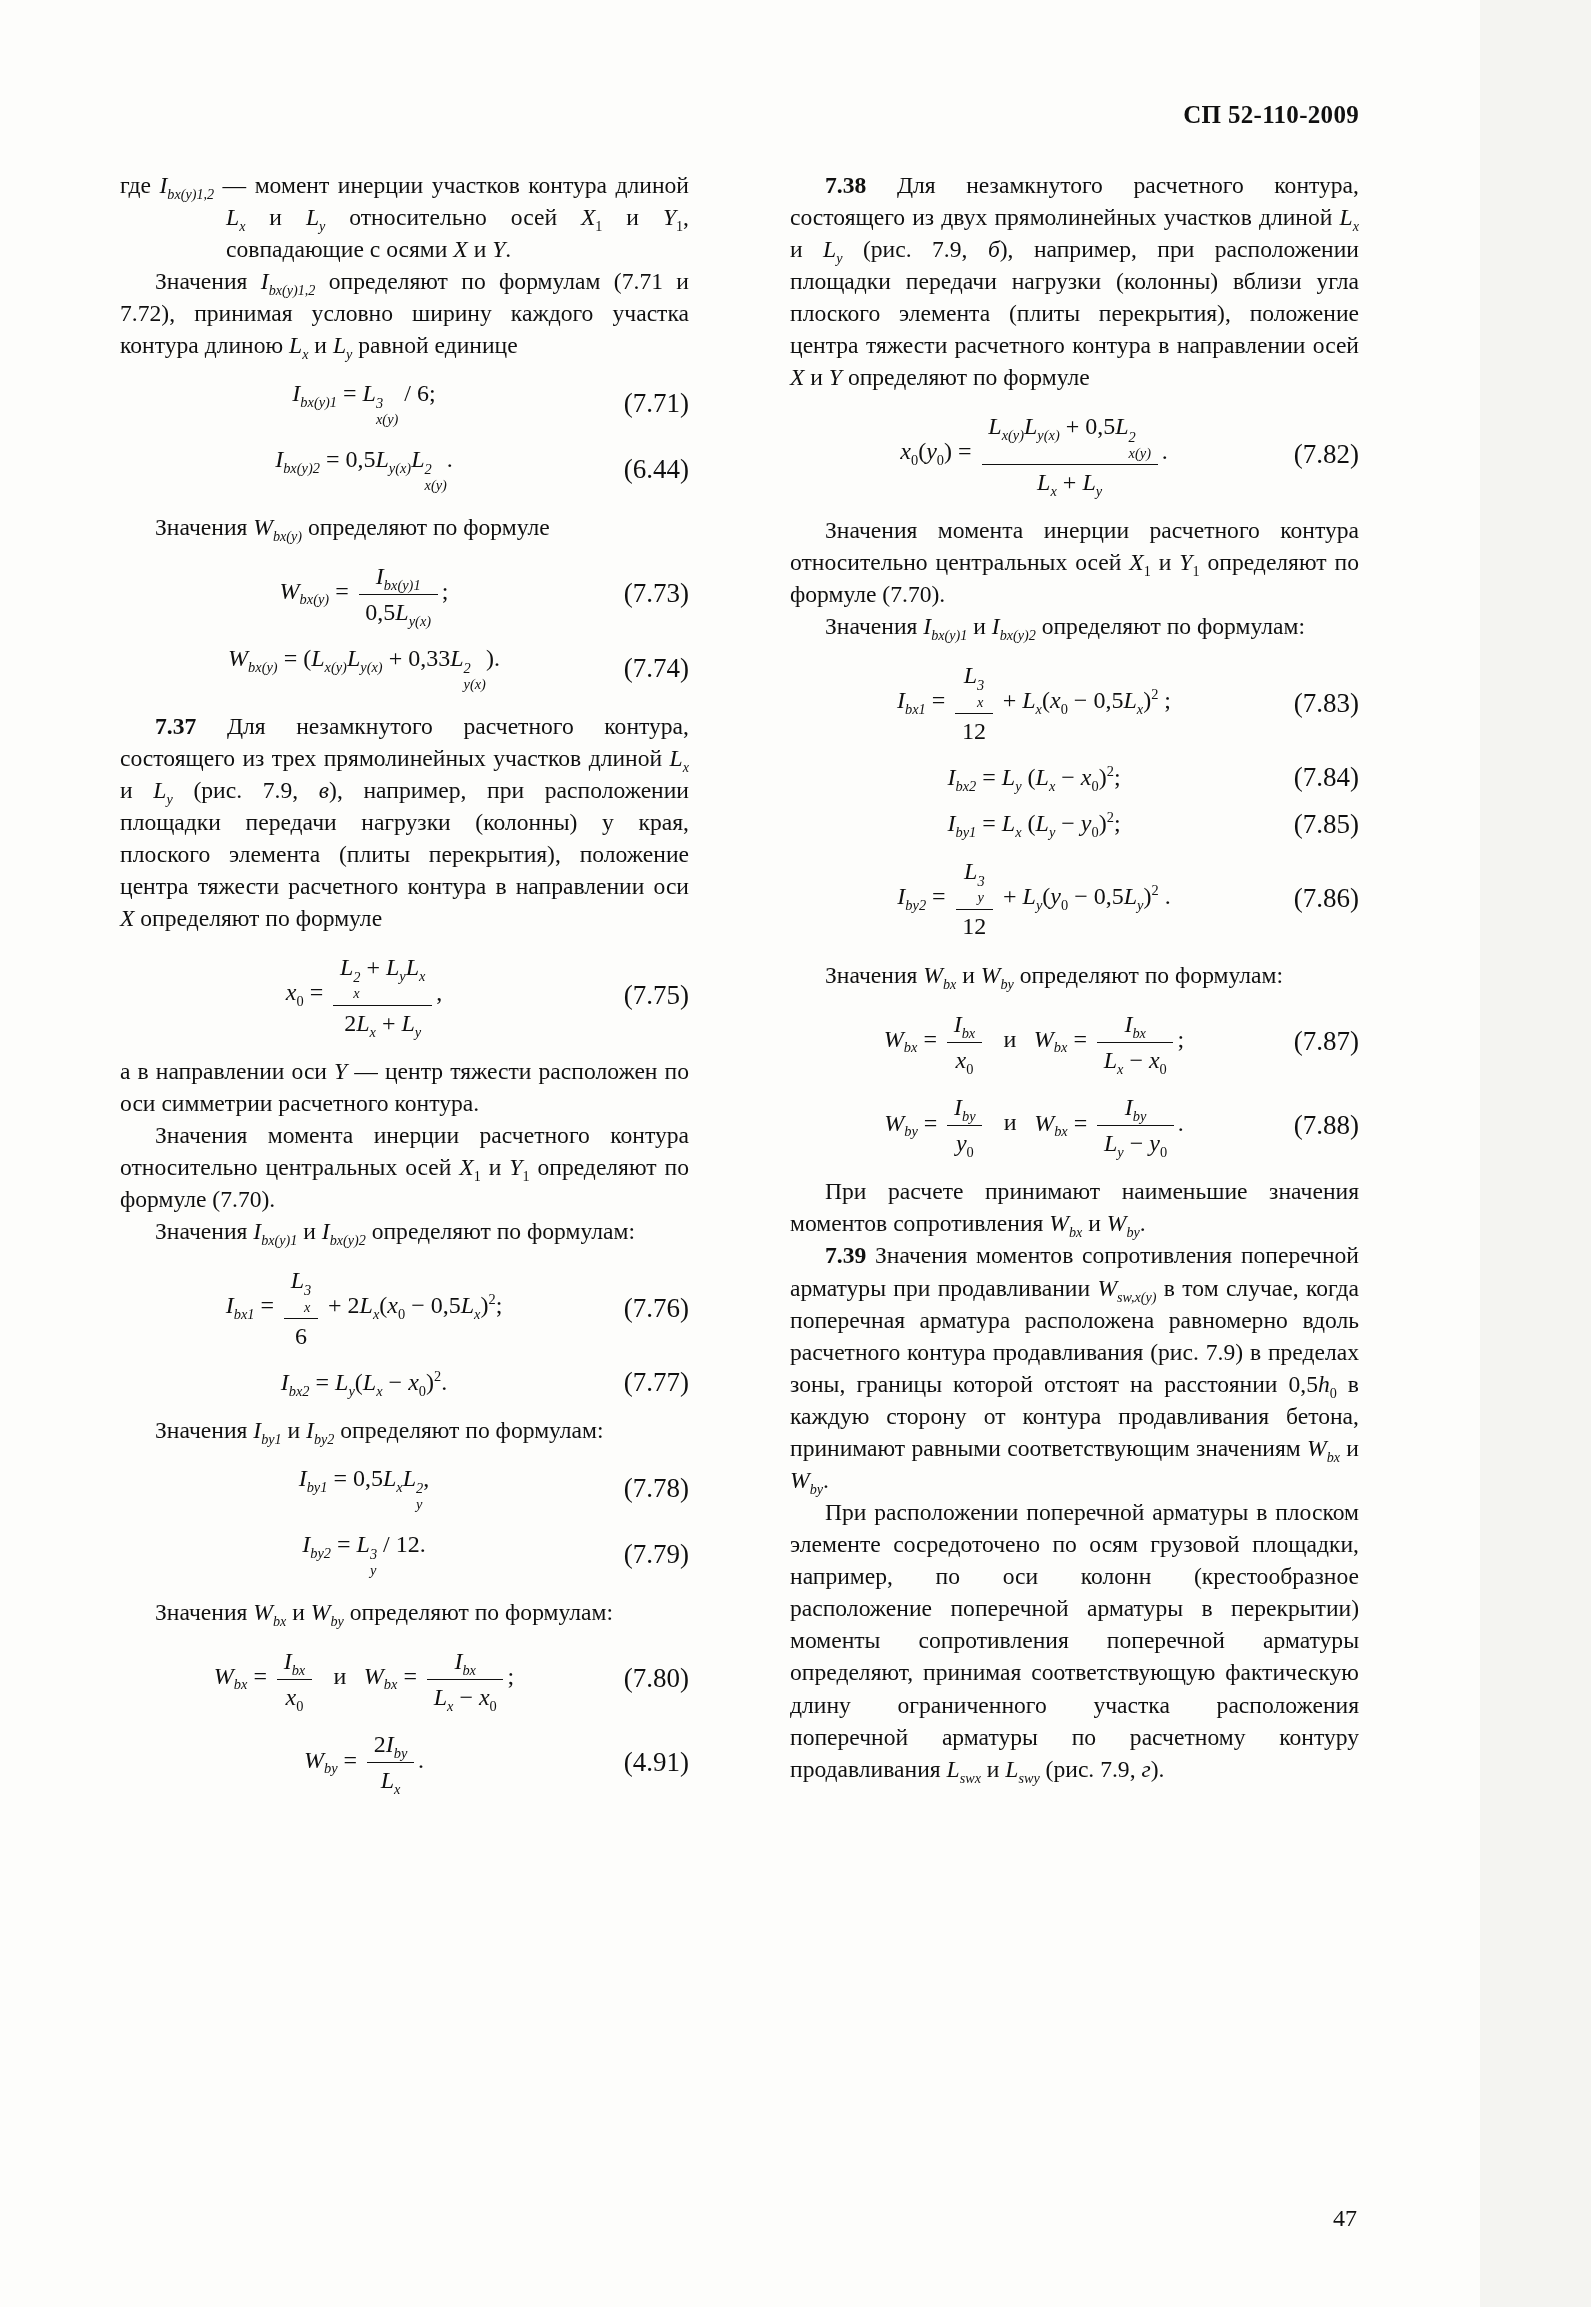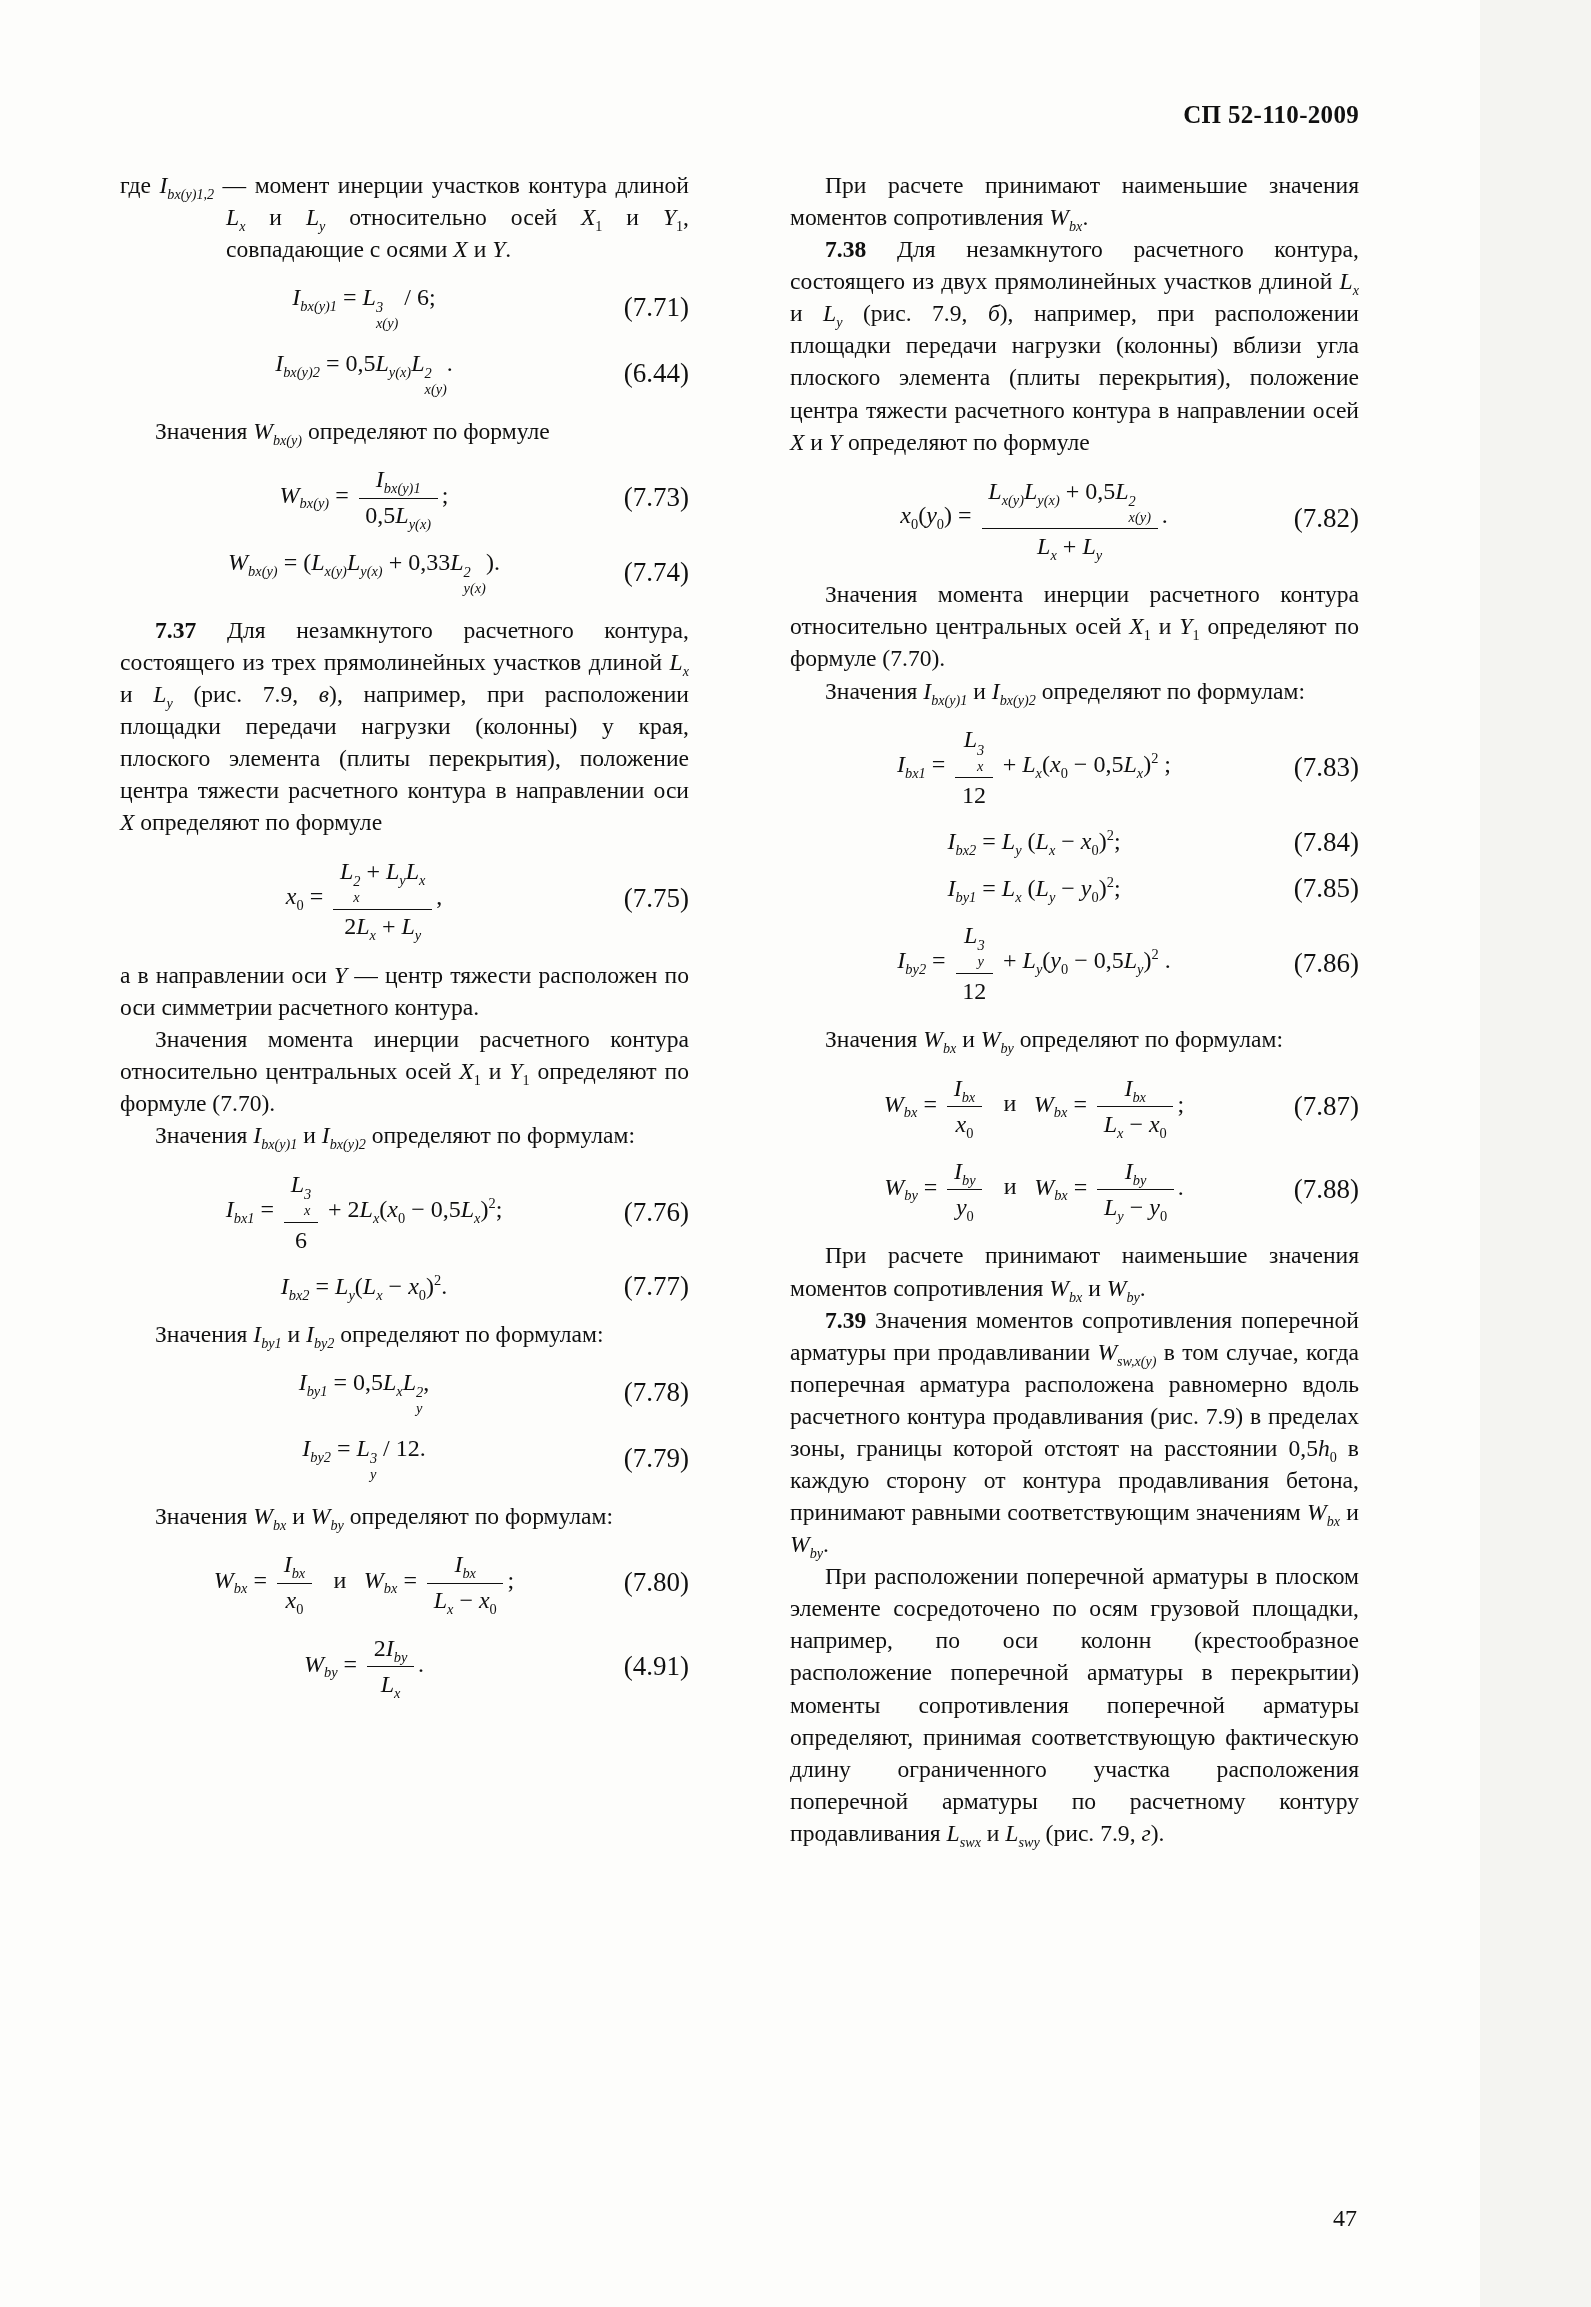--- a/index.html
+++ b/index.html
@@ -53,20 +53,21 @@
 <body>
 
 <div class="page">
 
   <div class="header">СП 52-110-2009</div>
 
   <div class="columns">
 
     <div class="column">
       <p class="para hang">где <i>I</i><sub class="i">bx(y)1,2</sub> — момент инерции участков контура длиной <i>L</i><sub class="i">x</sub> и <i>L</i><sub class="i">y</sub> относительно осей <i>X</i><sub>1</sub> и <i>Y</i><sub>1</sub>, совпадающие с осями <i>X</i> и <i>Y</i>.</p>
+      <p class="para indent">Значения <i>I</i><sub class="i">bx(y)1,2</sub> определяют по формулам (7.71 и 7.72), принимая условно ширину каждого участка контура длиною <i>L</i><sub class="i">x</sub> и <i>L</i><sub class="i">y</sub> равной единице</p>
 
       <div class="formula-row">
         <span class="formula-body"><i>I</i><sub class="i">bx(y)1</sub> = <i>L</i><span class="ss">
               <span class="t">3</span>
               <span class="b">x(y)</span>
             </span> / 6;</span>
         <span class="formula-num">(7.71)</span>
       </div>
       <div class="formula-row">
         <span class="formula-body"><i>I</i><sub class="i">bx(y)2</sub> = 0,5<i>L</i><sub class="i">y(x)</sub><i>L</i><span class="ss">
@@ -139,21 +140,20 @@
         <span class="formula-body"><i>W</i><sub class="i">bx</sub> = <span class="frac"><span class="num"><i>I</i><sub class="i">bx</sub></span><span class="den"><i>x</i><sub>0</sub></span></span><span class="mid">и</span><i>W</i><sub class="i">bx</sub> = <span class="frac"><span class="num"><i>I</i><sub class="i">bx</sub></span><span class="den"><i>L</i><sub class="i">x</sub> − <i>x</i><sub>0</sub></span></span>;</span>
         <span class="formula-num">(7.80)</span>
       </div>
       <div class="formula-row">
         <span class="formula-body"><i>W</i><sub class="i">by</sub> = <span class="frac"><span class="num">2<i>I</i><sub class="i">by</sub></span><span class="den"><i>L</i><sub class="i">x</sub></span></span>.</span>
         <span class="formula-num">(4.91)</span>
       </div>
     </div>
 
     <div class="column">
-      <p class="para indent">При расчете принимают наименьшие значения моментов сопротивления <i>W</i><sub class="i">bx</sub>.</p>
       <p class="para indent"><b>7.38</b> Для незамкнутого расчетного контура, состоящего из двух прямолинейных участков длиной <i>L</i><sub class="i">x</sub> и <i>L</i><sub class="i">y</sub> (рис. 7.9, <i>б</i>), например, при расположении площадки передачи нагрузки (колонны) вблизи угла плоского элемента (плиты перекрытия), положение центра тяжести расчетного контура в направлении осей <i>X</i> и <i>Y</i> определяют по формуле</p>
 
       <div class="formula-row">
         <span class="formula-body"><i>x</i><sub>0</sub>(<i>y</i><sub>0</sub>) = <span class="frac"><span class="num"><i>L</i><sub class="i">x(y)</sub><i>L</i><sub class="i">y(x)</sub> + 0,5<i>L</i><span class="ss">
                   <span class="t">2</span>
                   <span class="b">x(y)</span>
                 </span></span><span class="den"><i>L</i><sub class="i">x</sub> + <i>L</i><sub class="i">y</sub></span></span>.</span>
         <span class="formula-num">(7.82)</span>
       </div>
 

